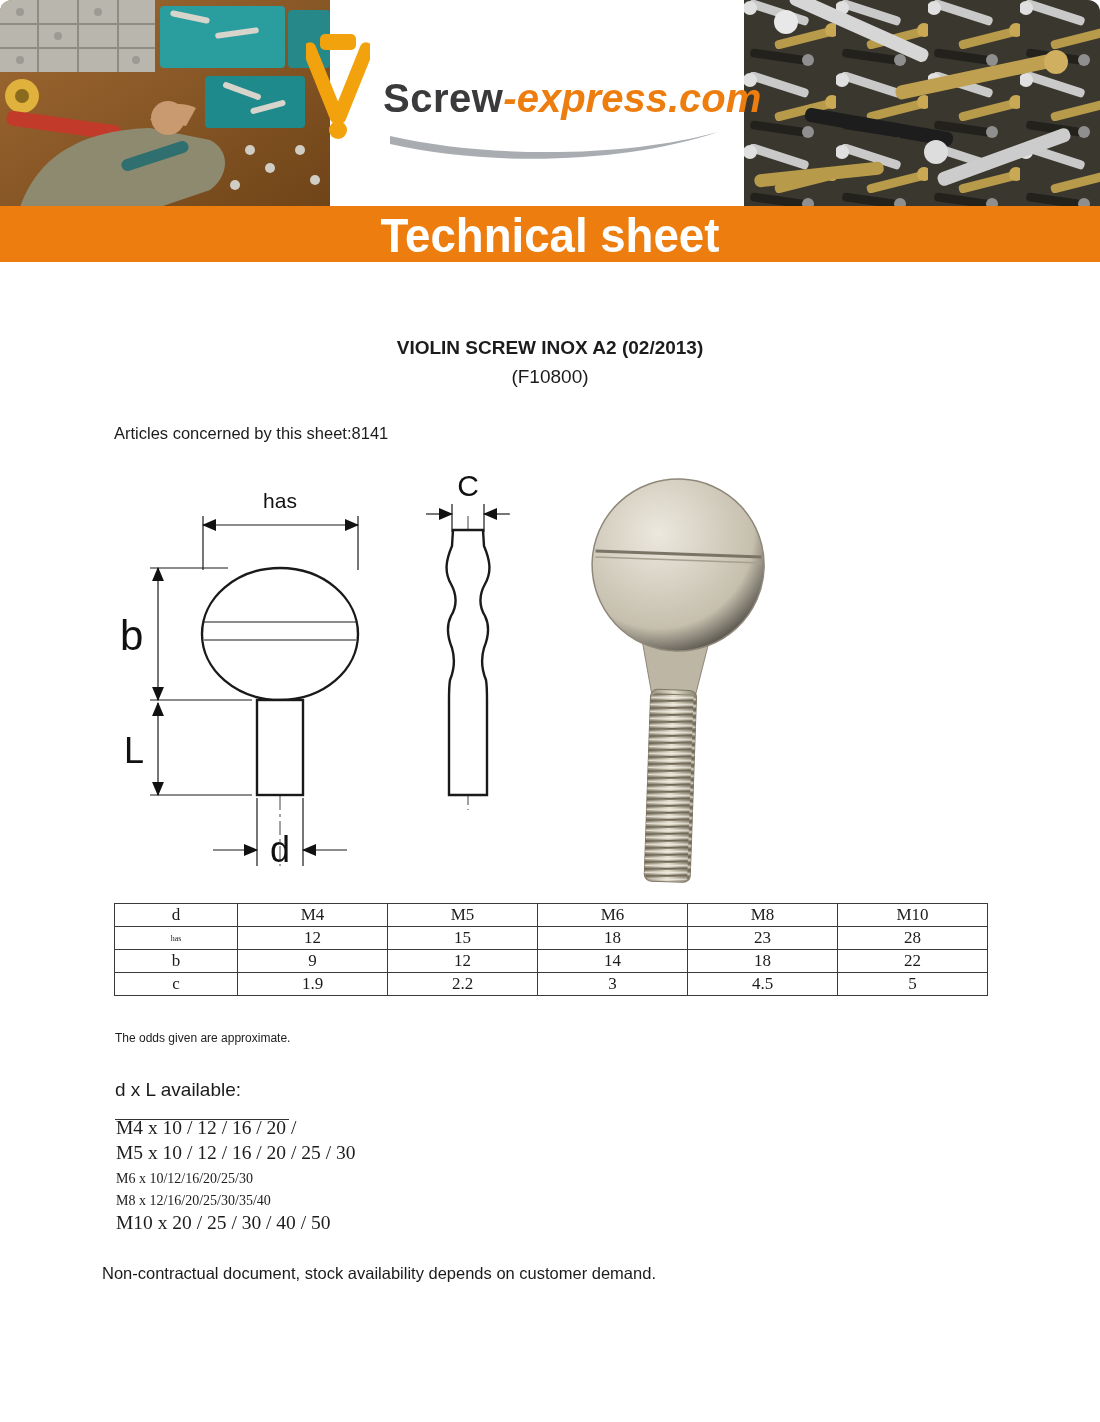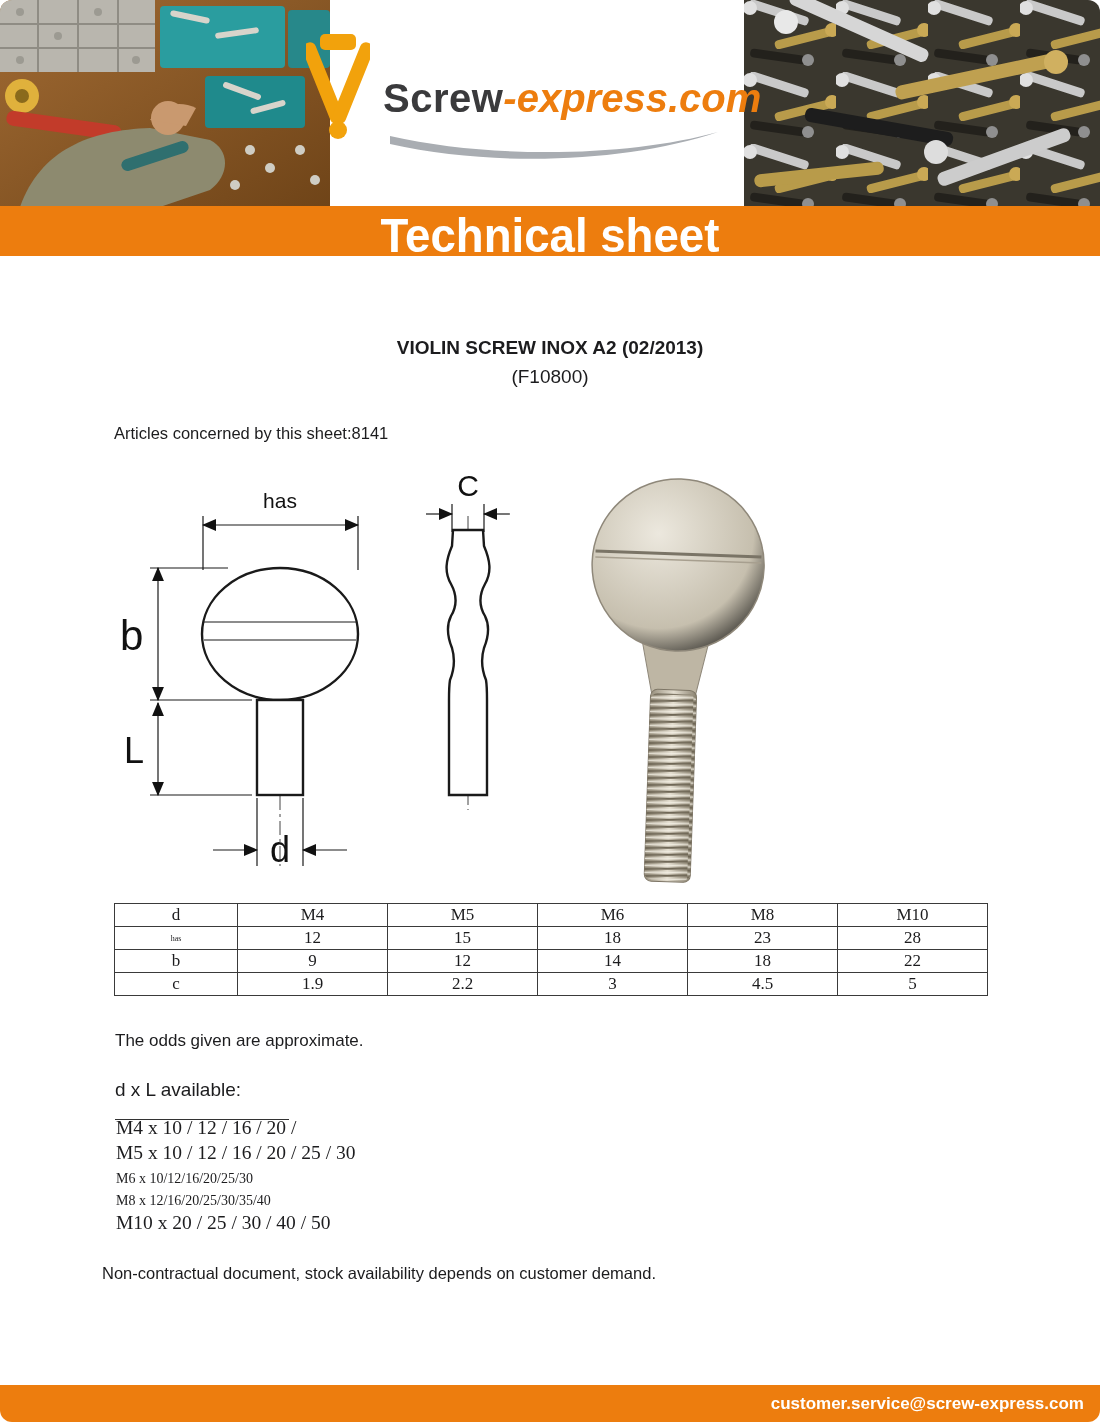--- a/index.html
+++ b/index.html
@@ -17,21 +17,21 @@
   .photo{position:absolute;top:0;height:207px;overflow:hidden;}
   .photo-left{left:0;width:330px;}
   .photo-right{right:0;width:356px;}
   .logo-area{position:absolute;left:330px;top:0;width:414px;height:207px;background:#fff;}
   .logo-text{position:absolute;left:383px;top:76px;font-size:40px;font-weight:bold;white-space:nowrap;}
   .logo-part1{color:var(--logo_dark);letter-spacing:.5px;}
   .logo-part2{color:var(--orange);font-style:italic;}
   .logo-swoosh{position:absolute;left:388px;top:128px;}
   .tools-icon{position:absolute;left:306px;top:34px;}
   .banner{
-    position:absolute;left:0;top:206px;width:1100px;height:50px;
+    position:absolute;left:0;top:206px;width:1100px;height:56px;
     background:var(--orange);
   }
   .banner-title{
     width:100%;text-align:center;line-height:60px;color:#fff;
     font-size:48px;font-weight:bold;transform:scaleX(.95);
     font-family:"Liberation Sans",sans-serif;
   }
   
   .doc-code{position:absolute;left:0;top:279px;width:1100px;text-align:center;
     font-family:"Liberation Serif",serif;font-weight:bold;font-size:27px;}
@@ -47,21 +47,21 @@
   
   .dims-table{position:absolute;left:114px;top:903px;border-collapse:collapse;table-layout:fixed;}
   .dims-table td{
     border:1px solid #3a3a3a;text-align:center;height:22px;padding:0;
     font-family:"Liberation Serif",serif;font-size:17px;
   }
   .dims-table td.lbl{width:122px;}
   .dims-table td.val{width:149px;}
   .dims-table td.tiny{font-size:8px;}
   
-  .note-approx{position:absolute;left:115px;top:1031px;font-size:17px;text-align:right;}
+  .note-approx{position:absolute;left:115px;top:1031px;font-size:12px;text-align:right;}
   .note-avail{position:absolute;left:115px;top:1079px;font-size:19px;
     border-bottom:1px solid #333;padding-right:48px;padding-bottom:18px;}
   .size-line{position:absolute;left:116px;white-space:nowrap;}
   .size-serif{font-family:"Liberation Serif",serif;font-size:19.5px;}
   .size-sans{font-family:Liberation Serif, serif;font-size:14px;}
   .disclaimer{position:absolute;left:102px;top:1264px;font-size:16.5px;}
   
   .footer{position:absolute;left:0;top:1385px;width:1100px;height:37px;background:var(--orange);}
   .footer-email{display:block;line-height:37px;text-align:right;padding-right:16px;
     color:#fff;font-weight:bold;font-size:17px;text-decoration:none;}
@@ -288,17 +288,14 @@
   <div class="note-avail">d x L available:</div>
 
   <div class="size-line size-serif" style="top:1117px">M4 x 10 / 12 / 16 / 20 /</div>
   <div class="size-line size-serif" style="top:1142px">M5 x 10 / 12 / 16 / 20 / 25 / 30</div>
   <div class="size-line size-sans" style="top:1171px">M6 x 10/12/16/20/25/30</div>
   <div class="size-line size-sans" style="top:1193px">M8 x 12/16/20/25/30/35/40</div>
   <div class="size-line size-serif" style="top:1212px">M10 x 20 / 25 / 30 / 40 / 50</div>
 
   <div class="disclaimer">Non-contractual document, stock availability depends on customer demand.</div>
 
-  <div class="footer">
-    <a href="#" class="footer-email">customer.service@screw-express.com</a>
-  </div>
 
 </div>
 
 </body></html>

